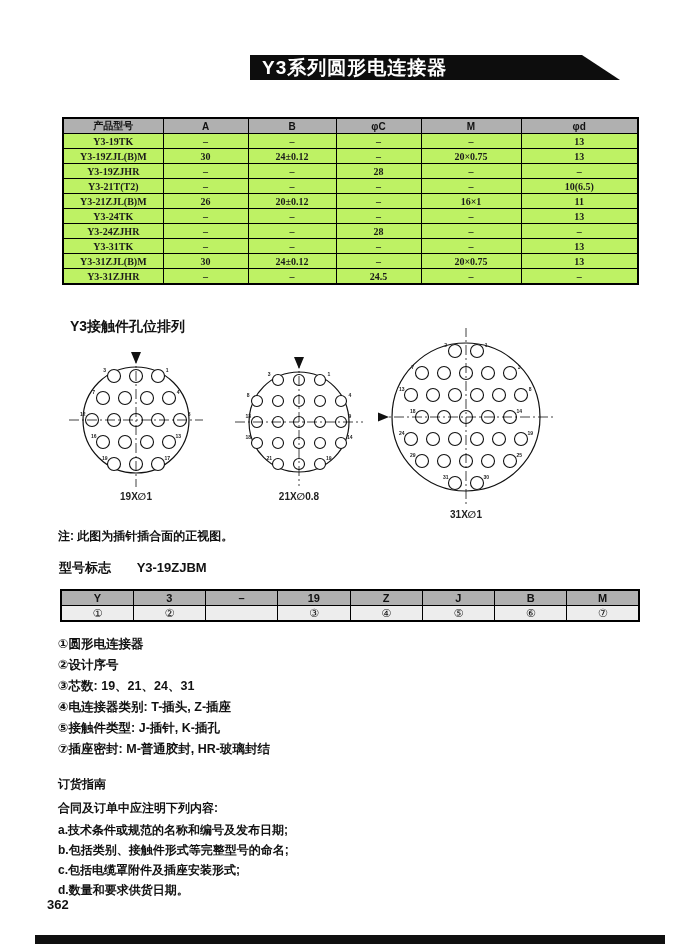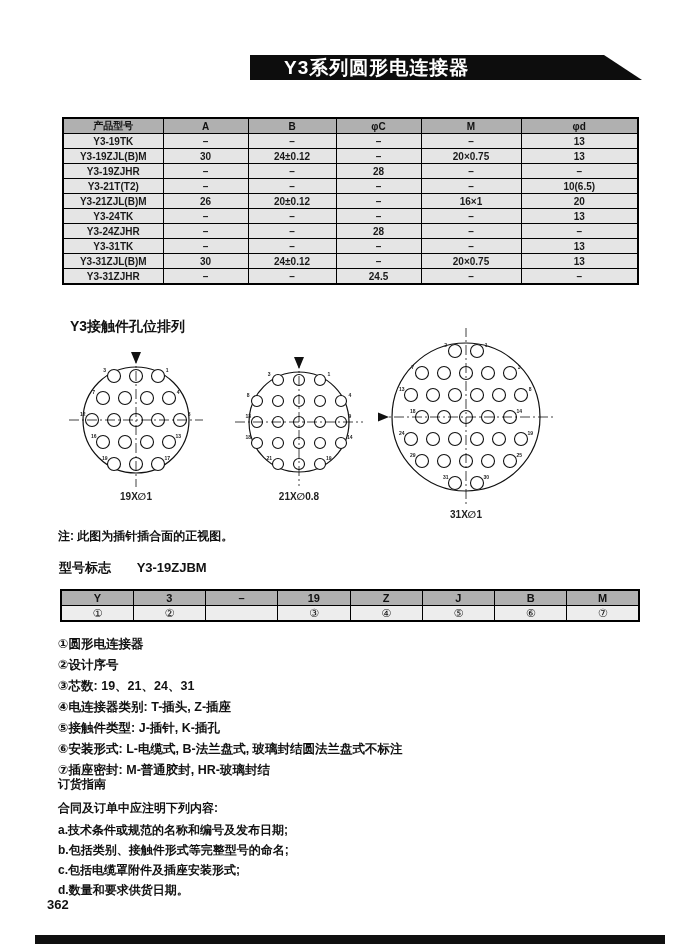--- a/index.html
+++ b/index.html
@@ -5,37 +5,37 @@
   html,body{margin:0;padding:0;background:#ffffff;}
   .page{
     position:relative;width:700px;height:950px;background:#ffffff;overflow:hidden;
     font-family:"Liberation Sans","DejaVu Sans",sans-serif;color:#111;
   }
   
   .banner{
     position:absolute;left:250px;top:55px;width:370px;height:25px;
     background:#0d0d0d;
     clip-path:polygon(0 0,calc(100% - 38px) 0,100% 100%,0 100%);
-    display:flex;align-items:center;padding-left:22px;
+    display:flex;align-items:center;
   }
   .banner h1{
     margin:0 0 0 12px;font-size:19px;font-weight:bold;color:#ffffff;letter-spacing:1px;
   }
   
   .spec-table{
     position:absolute;left:62px;top:117px;width:575px;
     border-collapse:collapse;table-layout:fixed;
   }
   .spec-table th,.spec-table td{
     border:1px solid #000;text-align:center;font-size:10px;
     height:14px;padding:0 2px;overflow:hidden;white-space:nowrap;
   }
   .spec-table{border:2px solid #000;}
   .spec-table th{background:#b0b0b0;font-weight:bold;}
-  .spec-table td{background:#e5e5e5;font-weight:bold;color:#1a1a1a;}
+  .spec-table td{background:#bef264;font-weight:bold;color:#1a1a1a;font-family:Liberation Serif, serif;}
   
   .holes-title{position:absolute;left:70px;top:318px;font-size:14px;font-weight:bold;margin:0;}
   .diagram{position:absolute;text-align:center;}
   .diagram .caption{font-size:10px;font-weight:bold;color:#222;margin-top:1px;}
   .diag-1{left:60px;top:350px;width:152px;}
   .diag-2{left:225px;top:352px;width:148px;}
   .diag-3{left:378px;top:328px;width:176px;}
   .note-line{position:absolute;left:58px;top:528px;font-size:12px;font-weight:bold;margin:0;}
   
   .model-head{position:absolute;left:58px;top:558px;font-size:13px;font-weight:bold;margin:1px;}
@@ -121,21 +121,21 @@
           <td>–</td>
           <td>–</td>
           <td>10(6.5)</td>
         </tr>
         <tr>
           <td>Y3-21ZJL(B)M</td>
           <td>26</td>
           <td>20±0.12</td>
           <td>–</td>
           <td>16×1</td>
-          <td>20</td>
+          <td>11</td>
         </tr>
         <tr>
           <td>Y3-24TK</td>
           <td>–</td>
           <td>–</td>
           <td>–</td>
           <td>–</td>
           <td>13</td>
         </tr>
         <tr>
@@ -347,21 +347,20 @@
         </tr>
       </tbody>
   </table>
 
   <ul class="legend">
       <li>①圆形电连接器</li>
       <li>②设计序号</li>
       <li>③芯数: 19、21、24、31</li>
       <li>④电连接器类别: T-插头, Z-插座</li>
       <li>⑤接触件类型: J-插针, K-插孔</li>
-      <li>⑥安装形式: L-电缆式, B-法兰盘式, 玻璃封结圆法兰盘式不标注</li>
       <li>⑦插座密封: M-普通胶封, HR-玻璃封结</li>
     </ul>
 
   <h2 class="order-title">订货指南</h2>
   <p class="order-intro">合同及订单中应注明下列内容:</p>
   <ul class="order-list">
       <li>a.技术条件或规范的名称和编号及发布日期;</li>
       <li>b.包括类别、接触件形式等完整型号的命名;</li>
       <li>c.包括电缆罩附件及插座安装形式;</li>
       <li>d.数量和要求供货日期。</li>

